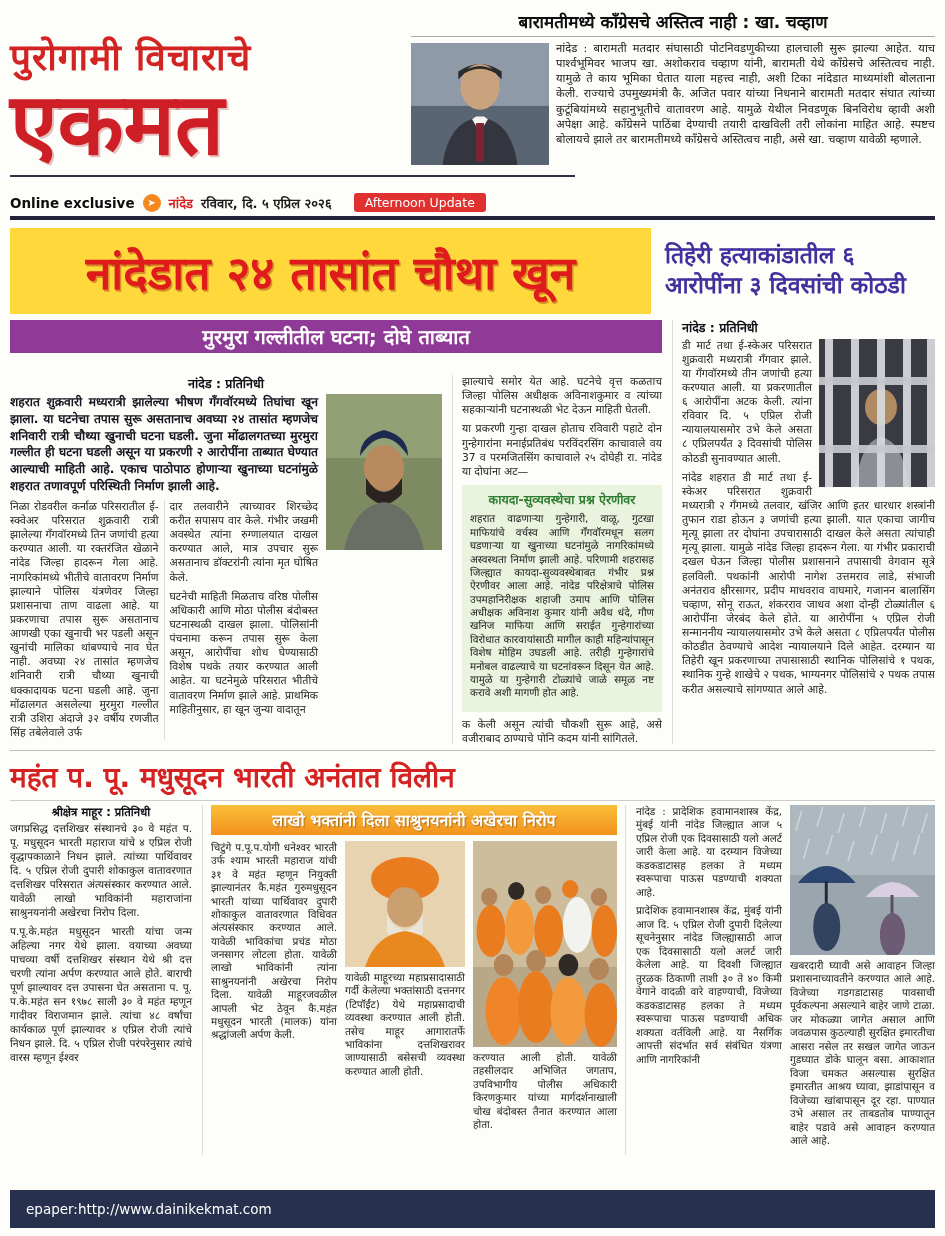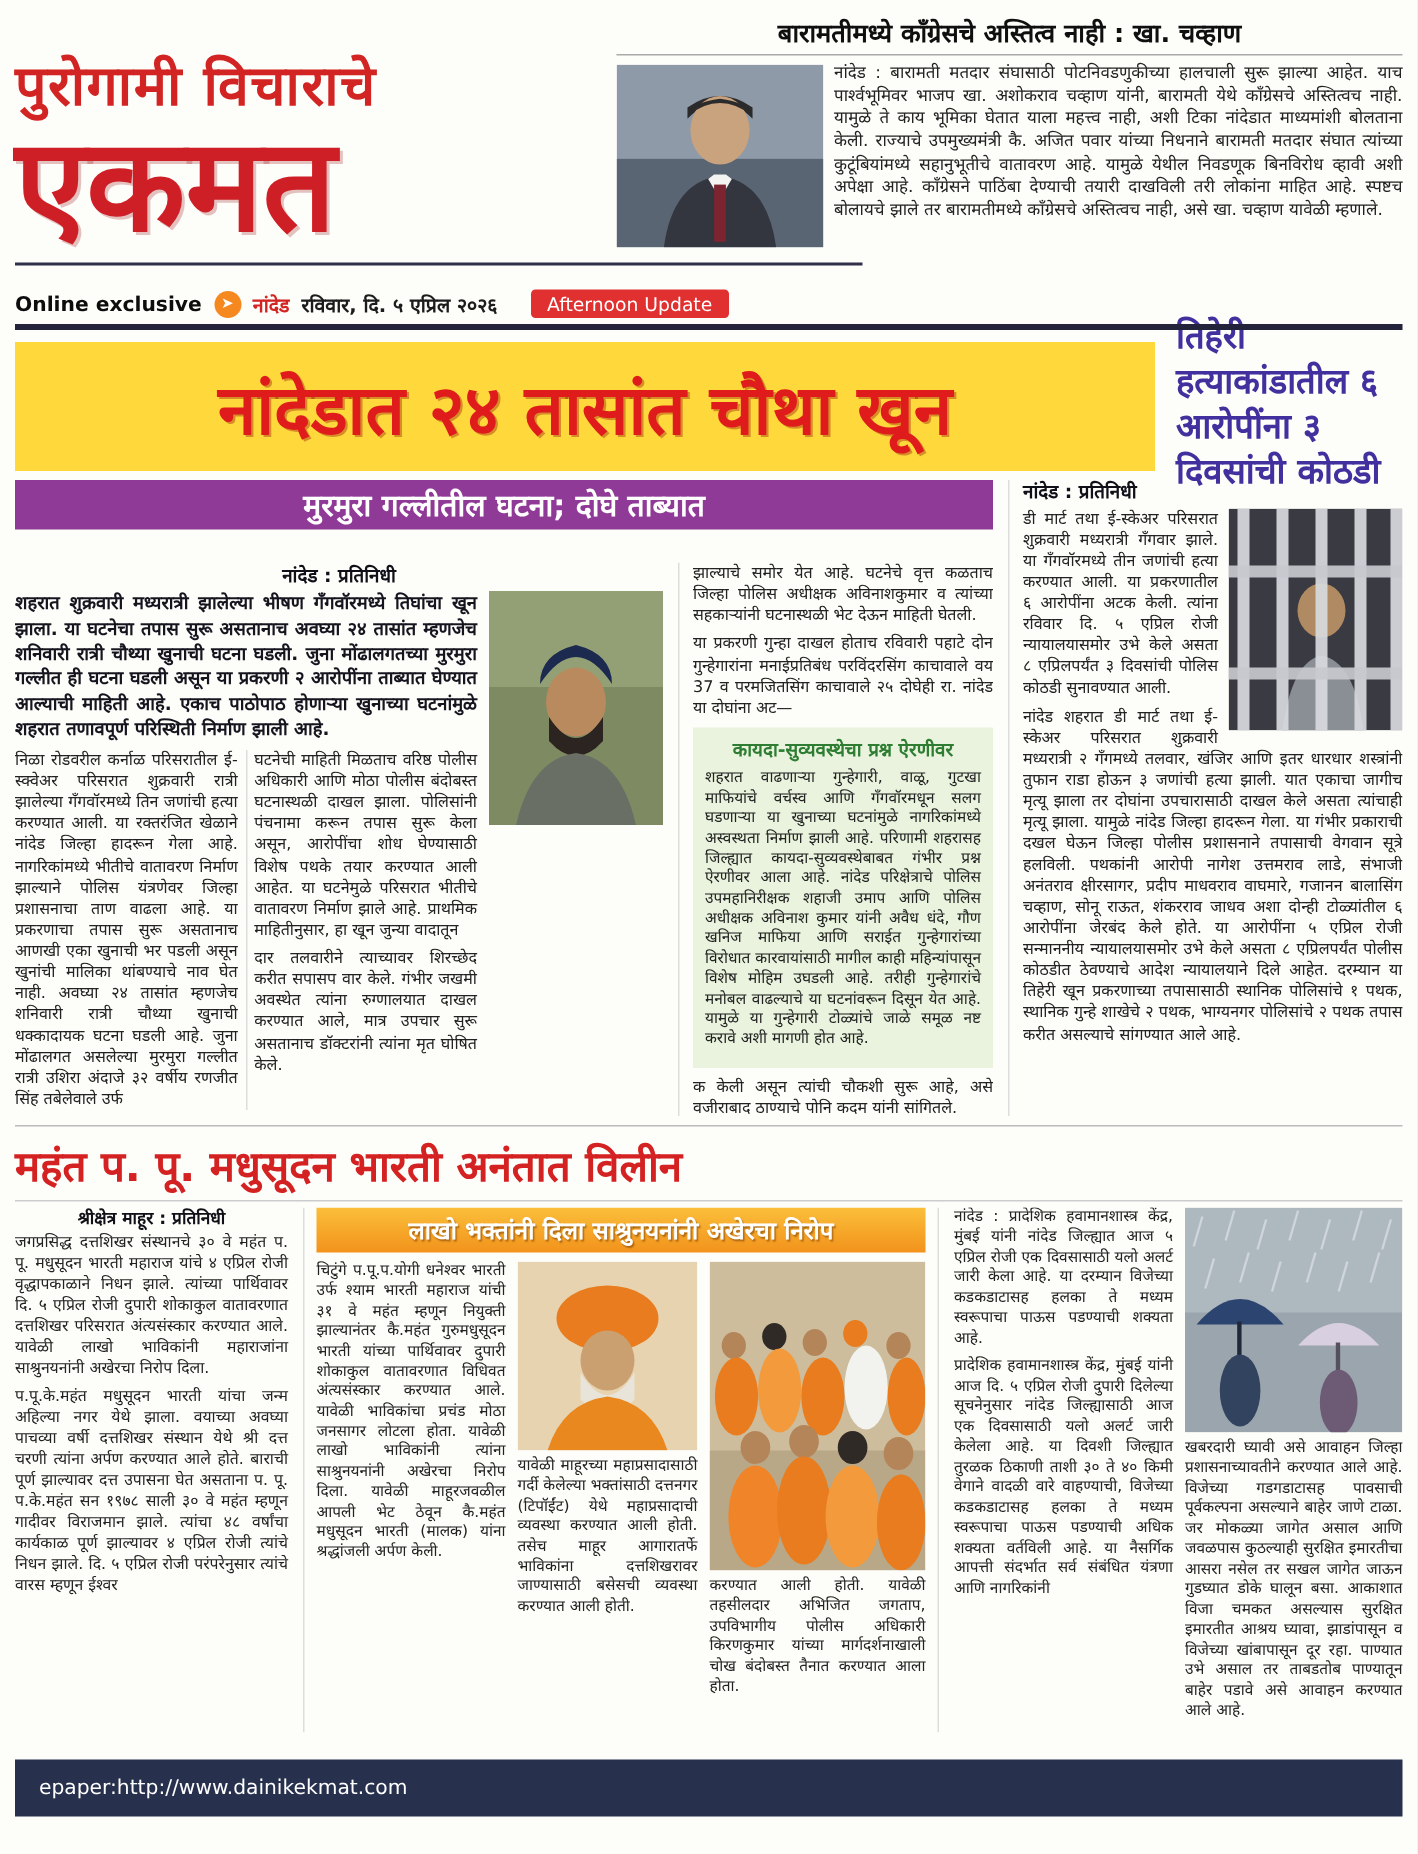--- a/index.html
+++ b/index.html
@@ -19,21 +19,21 @@
   .photo-politician svg, .photo-frame svg { display:block; width:100%; height:100%; }
   .dateline { position:absolute; left:0; bottom:4px; width:565px; border-top:2px solid #30304a; padding-top:16px; display:flex; align-items:center; gap:8px; }
   .online { font-weight:bold; font-size:13.5px; color:#0d0d0d; }
   .arrow-icon { width:18px; height:18px; border-radius:50%; background:#f5881f; color:#fff; font-size:10px; display:flex; align-items:center; justify-content:center; flex:0 0 18px; }
   .edition { color:#d32424; font-weight:bold; font-size:13px; }
   .datetext { font-size:13px; color:#1c1c1c; font-weight:bold; }
   .badge { background:#e03030; color:#fff; font-size:12.5px; padding:2px 11px; border-radius:3px; margin-left:14px; }
 
   
   .band { display:flex; gap:10px; margin-top:8px; height:86px; }
-  .band-yellow { width:760px; background:#ffd93c; display:flex; align-items:center; justify-content:center; }
+  .band-yellow { width:641px; background:#ffd93c; display:flex; align-items:center; justify-content:center; }
   .lead-headline { font-size:46px; font-weight:900; color:#e01b1b; text-shadow:1.5px 1.5px 0 rgba(140,0,0,.35); white-space:nowrap; }
   .band-right { flex:1; display:flex; flex-direction:column; justify-content:center; padding-left:4px; }
   .custody-h { font-size:23px; font-weight:900; color:#42309e; line-height:1.3; }
 
   
   .main-row { display:flex; gap:10px; margin-top:6px; height:424px; overflow:hidden; }
   .lead-region { width:652px; }
   .strip { height:33px; background:#8f3a96; color:#fff; display:flex; align-items:center; justify-content:center; font-size:20px; font-weight:bold; margin-bottom:22px; }
   .lead-body { display:flex; gap:10px; height:382px; overflow:hidden; }
   .lead-left2 { width:432px; }
@@ -70,21 +70,21 @@
   .photo-mahant { width:120px; height:126px; margin-bottom:4px; }
   .photo-crowd { width:100%; height:206px; margin-bottom:4px; }
   .acol { flex:1; display:flex; gap:8px; }
   .acol-left { width:146px; font-size:10.3px; line-height:1.31; text-align:justify; color:#222; }
   .acol-left p { margin-bottom:5px; }
   .acol-right { flex:1; font-size:10.3px; line-height:1.31; text-align:justify; color:#222; }
   .photo-rain { width:100%; height:150px; margin-bottom:4px; }
   .photo-frame { display:block; overflow:hidden; }
 
   
-  .footer { position:absolute; left:10px; right:10px; bottom:25px; height:38px; background:#27304d; color:#fff; display:flex; align-items:center; padding:0 16px; font-size:13.5px; }
+  .footer { position:absolute; left:10px; right:10px; bottom:8px; height:38px; background:#27304d; color:#fff; display:flex; align-items:center; padding:0 16px; font-size:13.5px; }
 </style>
 </head>
 <body>
 
 <div class="page">
 
   <header class="header">
     <div class="masthead">
       <div class="m-tagline">पुरोगामी विचाराचे</div>
       <div class="m-title">एकमत</div>
@@ -145,22 +145,22 @@
                 <ellipse cx="58" cy="74" rx="20" ry="23" fill="#b98a5e"></ellipse>
                 <path d="M34 62 Q58 26 82 62 Q82 42 58 36 Q34 42 34 62 Z" fill="#1d2a4f"></path>
                 <path d="M40 84 Q58 112 76 84 L76 100 Q58 120 40 100 Z" fill="#2b2420"></path>
                 <path d="M18 156 Q28 112 58 108 Q88 112 98 156 Z" fill="#6a6f66"></path>
               </svg>
             </span>
             <span>शहरात शुक्रवारी मध्यरात्री झालेल्या भीषण गँगवॉरमध्ये तिघांचा खून झाला. या घटनेचा तपास सुरू असतानाच अवघ्या २४ तासांत म्हणजेच शनिवारी रात्री चौथ्या खुनाची घटना घडली. जुना मोंढालगतच्या मुरमुरा गल्लीत ही घटना घडली असून या प्रकरणी २ आरोपींना ताब्यात घेण्यात आल्याची माहिती आहे. एकाच पाठोपाठ होणाऱ्या खुनाच्या घटनांमुळे शहरात तणावपूर्ण परिस्थिती निर्माण झाली आहे.</span>
           </div>
           <div class="twocol">
             <p>निळा रोडवरील कर्नाळ परिसरातील ई-स्क्वेअर परिसरात शुक्रवारी रात्री झालेल्या गँगवॉरमध्ये तिन जणांची हत्या करण्यात आली. या रक्तरंजित खेळाने नांदेड जिल्हा हादरून गेला आहे. नागरिकांमध्ये भीतीचे वातावरण निर्माण झाल्याने पोलिस यंत्रणेवर जिल्हा प्रशासनाचा ताण वाढला आहे. या प्रकरणाचा तपास सुरू असतानाच आणखी एका खुनाची भर पडली असून खुनांची मालिका थांबण्याचे नाव घेत नाही. अवघ्या २४ तासांत म्हणजेच शनिवारी रात्री चौथ्या खुनाची धक्कादायक घटना घडली आहे. जुना मोंढालगत असलेल्या मुरमुरा गल्लीत रात्री उशिरा अंदाजे ३२ वर्षीय रणजीत सिंह तबेलेवाले उर्फ</p>
+            <p>दार तलवारीने त्याच्यावर शिरच्छेद करीत सपासप वार केले. गंभीर जखमी अवस्थेत त्यांना रुग्णालयात दाखल करण्यात आले, मात्र उपचार सुरू असतानाच डॉक्टरांनी त्यांना मृत घोषित केले.</p>
             <p>घटनेची माहिती मिळताच वरिष्ठ पोलीस अधिकारी आणि मोठा पोलीस बंदोबस्त घटनास्थळी दाखल झाला. पोलिसांनी पंचनामा करून तपास सुरू केला असून, आरोपींचा शोध घेण्यासाठी विशेष पथके तयार करण्यात आली आहेत. या घटनेमुळे परिसरात भीतीचे वातावरण निर्माण झाले आहे. प्राथमिक माहितीनुसार, हा खून जुन्या वादातून</p>
-            <p>दार तलवारीने त्याच्यावर शिरच्छेद करीत सपासप वार केले. गंभीर जखमी अवस्थेत त्यांना रुग्णालयात दाखल करण्यात आले, मात्र उपचार सुरू असतानाच डॉक्टरांनी त्यांना मृत घोषित केले.</p>
           </div>
         </div>
 
         <div class="lead-col3">
           <p>झाल्याचे समोर येत आहे. घटनेचे वृत्त कळताच जिल्हा पोलिस अधीक्षक अविनाशकुमार व त्यांच्या सहकाऱ्यांनी घटनास्थळी भेट देऊन माहिती घेतली.</p>
           <p>या प्रकरणी गुन्हा दाखल होताच रविवारी पहाटे दोन गुन्हेगारांना मनाईप्रतिबंध परविंदरसिंग काचावाले वय 37 व परमजितसिंग काचावाले २५ दोघेही रा. नांदेड या दोघांना अट—</p>
           <div class="greenbox">
             <h3>कायदा-सुव्यवस्थेचा प्रश्न ऐरणीवर</h3>
             <p>शहरात वाढणाऱ्या गुन्हेगारी, वाळू, गुटखा माफियांचे वर्चस्व आणि गँगवॉरमधून सलग घडणाऱ्या या खुनाच्या घटनांमुळे नागरिकांमध्ये अस्वस्थता निर्माण झाली आहे. परिणामी शहरासह जिल्ह्यात कायदा-सुव्यवस्थेबाबत गंभीर प्रश्न ऐरणीवर आला आहे. नांदेड परिक्षेत्राचे पोलिस उपमहानिरीक्षक शहाजी उमाप आणि पोलिस अधीक्षक अविनाश कुमार यांनी अवैध धंदे, गौण खनिज माफिया आणि सराईत गुन्हेगारांच्या विरोधात कारवायांसाठी मागील काही महिन्यांपासून विशेष मोहिम उघडली आहे. तरीही गुन्हेगारांचे मनोबल वाढल्याचे या घटनांवरून दिसून येत आहे. यामुळे या गुन्हेगारी टोळ्यांचे जाळे समूळ नष्ट करावे अशी मागणी होत आहे.</p>
           </div>

